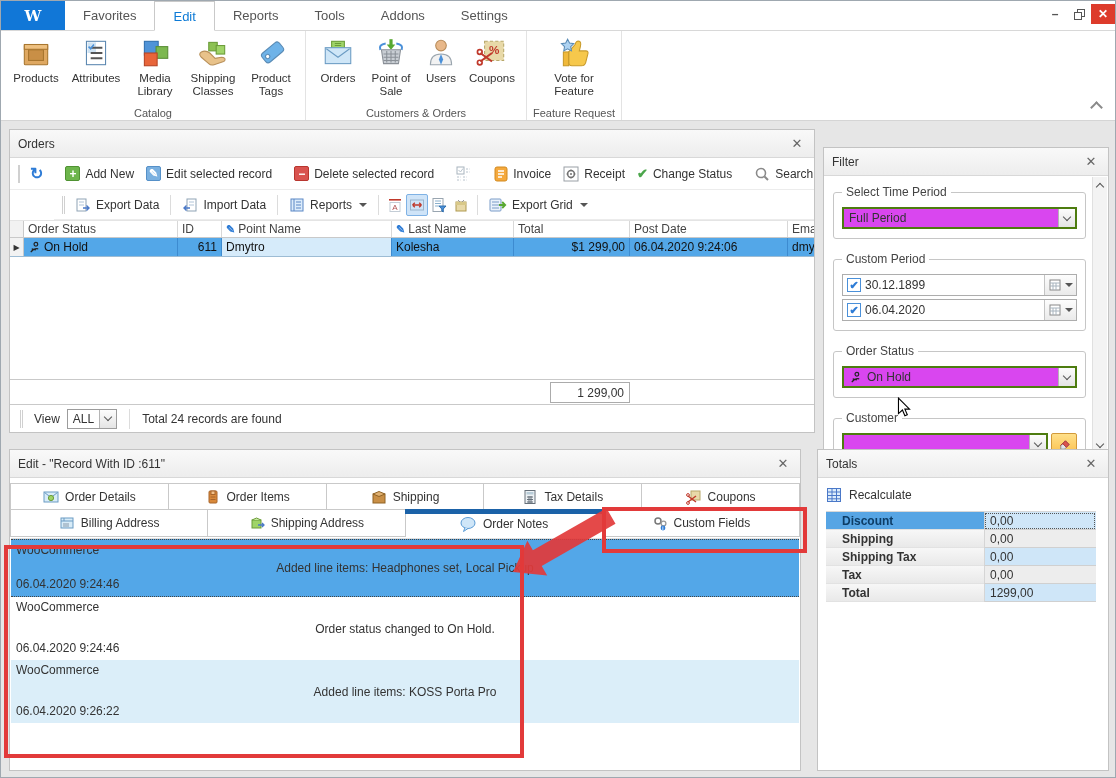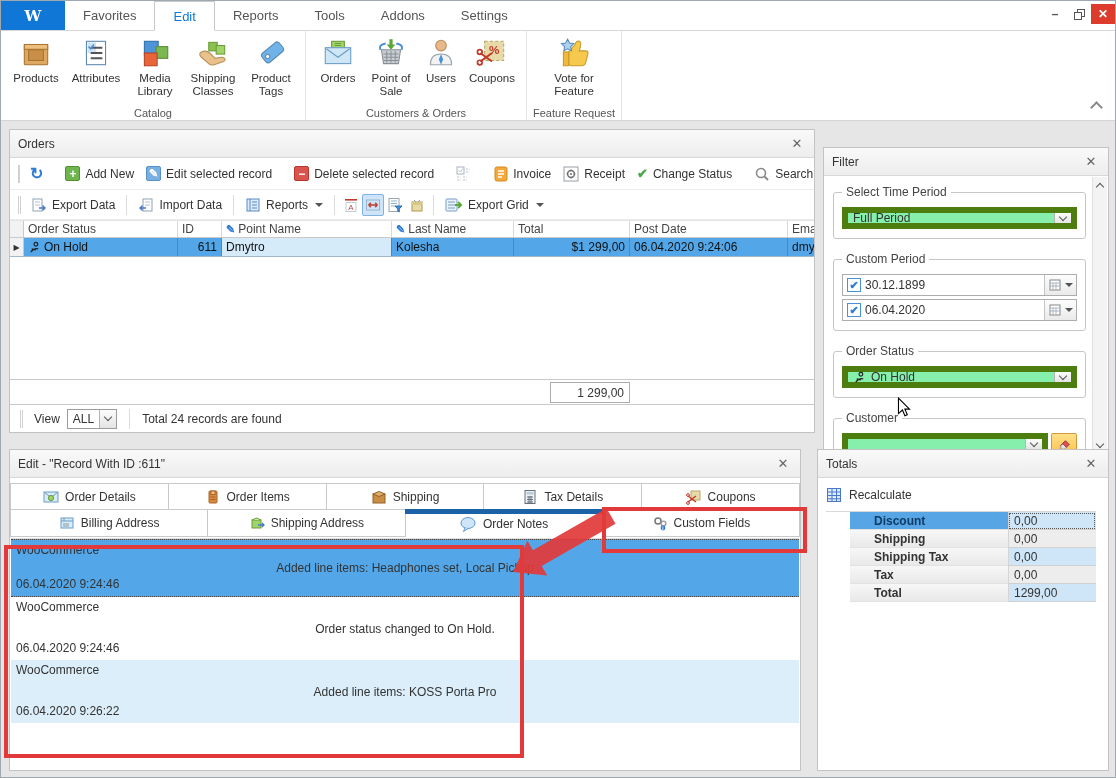--- a/index.html
+++ b/index.html
@@ -25,21 +25,21 @@
   .ritem .rlabel { text-align:center; font-size:11.5px; line-height:1.1; color:#333; margin-top:2px; }
   .ribbon-collapse { position:absolute; right:14px; bottom:8px; width:9px; height:9px; border-left:2px solid #8a8a8a; border-top:2px solid #8a8a8a; transform:rotate(45deg); }
 
   
   .panel { position:absolute; background:#fff; border:1px solid #c3c3c3; }
   .panel-hd { height:28px; background:linear-gradient(#f9f9f9,#ededed); border-bottom:1px solid #d8d8d8; display:flex; align-items:center; padding:0 8px; color:#333; }
   .panel-x { margin-left:auto; color:#666; font-size:13px; width:18px; text-align:center; cursor:pointer; }
 
   
   .tbar { display:flex; align-items:center; border-bottom:1px solid #ececec; background:#fff; padding-left:4px; }
-  .tbar1 { height:32px; } .tbar2 { height:30px; }
+  .tbar1 { height:32px; } .tbar2 { height:30px;margin-left:44px; }
   .grip { width:3px; height:18px; border-left:1px solid #d0d0d0; border-right:1px solid #d0d0d0; margin:0 4px; }
   .tsep { width:1px; height:20px; background:#dcdcdc; margin:0 5px; }
   .tbtn { display:flex; align-items:center; gap:5px; padding:3px 6px; color:#333; cursor:pointer; white-space:nowrap; }
   .tbtn svg { flex:none; }
   .sq { width:15px; height:15px; border-radius:2px; color:#fff; font-weight:bold; display:flex; align-items:center; justify-content:center; font-size:12px; line-height:1; }
   .sq.green { background:#6db54c; border:1px solid #4f9232; }
   .sq.blue { background:#7ab0e0; border:1px solid #5590c8; font-size:11px; }
   .sq.red { background:#d9534f; border:1px solid #b8362f; }
   .glyph-blue { color:#2e7cd6; font-size:16px; font-weight:bold; }
   .glyph-green { color:#4ca64c; font-size:13px; font-weight:bold; }
@@ -62,21 +62,21 @@
   .viewsel { display:flex; align-items:center; border:1px solid #9c9c9c; height:20px; background:#fff; }
   .viewsel .val { padding:0 5px; }
   .combo-btn { width:17px; height:100%; background:linear-gradient(#fcfcfc,#e4e4e4); border-left:1px solid #b5b5b5; display:flex; align-items:center; justify-content:center; }
   .chev { width:6px; height:6px; border-right:1.5px solid #555; border-bottom:1.5px solid #555; transform:rotate(45deg); margin-top:-3px; }
   .chev.up { transform:rotate(-135deg); margin-top:3px; }
 
   
   .fcontent { position:absolute; left:1px; top:29px; right:16px; bottom:1px; padding:8px 6px 0 8px; overflow:hidden; }
   fieldset { border:1px solid #c6c6c6; border-radius:3px; margin:0 0 13px 0; padding:8px 8px 9px 8px; }
   legend { padding:0 4px; color:#444; font-size:12px; }
-  .combo { display:flex; align-items:center; border:6px solid #4d7c0f; height:22px; background:#86efac; }
+  .combo { display:flex; align-items:center; border:2px solid #4d7c0f; height:22px; background:#d946ef; }
   .combo .val { flex:1; padding:0 5px; display:flex; align-items:center; gap:5px; overflow:hidden; white-space:nowrap; }
   .dateed { display:flex; align-items:center; border:1px solid #adadad; height:22px; background:#fff; }
   .cbx { width:14px; height:14px; border:1px solid #4a90d9; margin:0 4px; color:#2e7cd6; font-size:11px; font-weight:bold; display:flex; align-items:center; justify-content:center; background:#fff; }
   .dateed .val { flex:1; }
   .calbtn { width:32px; height:100%; border-left:1px solid #c4c4c4; background:linear-gradient(#fdfdfd,#eaeaea); display:flex; align-items:center; justify-content:center; gap:2px; }
   .ybtn { width:26px; height:22px; background:linear-gradient(#ffe08a,#fbc04d); border:1px solid #d29a3a; border-radius:2px; margin-left:3px; display:flex; align-items:center; justify-content:center; }
   .custrow { display:flex; align-items:center; }
   .custrow .combo { flex:1; }
   .vscroll { position:absolute; right:1px; top:29px; bottom:1px; width:15px; background:#f3f3f3; border-left:1px solid #e0e0e0; }
   .varrow { position:absolute; left:0; width:100%; height:16px; display:flex; align-items:center; justify-content:center; }
@@ -95,21 +95,21 @@
   .note .author { position:absolute; top:3px; left:5px; }
   .note .msg { position:absolute; left:0; right:0; top:0; bottom:0; display:flex; align-items:center; justify-content:center; }
   .note .ndate { position:absolute; bottom:5px; left:5px; }
   .note.sel { height:58px; background:#53a7e8; border-top:1px dotted #444; border-bottom:1px dotted #444; }
   .note.plain { height:63px; background:#fff; }
   .note.alt { height:63px; background:#dbeef9; }
 
   
   .recalc { display:flex; align-items:center; gap:7px; padding:9px 8px 6px 8px; cursor:pointer; }
   .trow { display:flex; height:18px; }
-  .tlabel { width:158px; background:linear-gradient(#f7f7f7,#e9e9e9); font-weight:bold; color:#333; padding:2px 0 0 24px; border-bottom:1px solid #e2e2e2;margin-left:24px; }
+  .tlabel { width:158px; background:linear-gradient(#f7f7f7,#e9e9e9); font-weight:bold; color:#333; padding:2px 0 0 16px; border-bottom:1px solid #e2e2e2; }
   .tval { flex:1; padding:2px 0 0 5px; border-left:1px solid #d5d5d5; border-bottom:1px solid #d0d0d0; color:#333; }
   .trow.selrow .tlabel { background:#57a5e4; color:#0d3d66; }
   .tval.blue { background:#cfe6f8; }
   .tval.gray { background:#ededed; }
   .tval.focus { outline:1px dotted #555; outline-offset:-2px; }
   .totals-table { margin:2px 12px 0 8px; border-top:1px solid #d8d8d8; }
 
   
   .ann { position:absolute; border:4px solid #e23a3a; z-index:50; pointer-events:none; }
   .overlay { position:absolute; z-index:51; pointer-events:none; }

